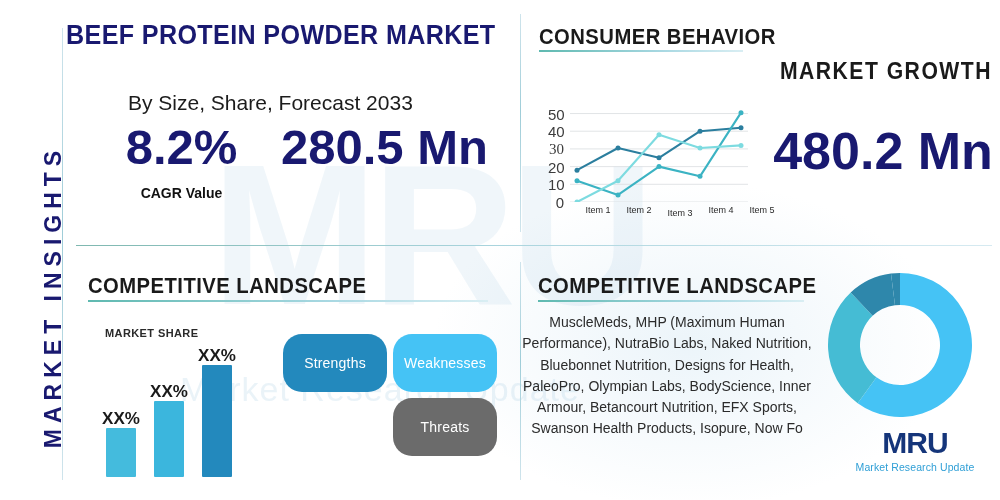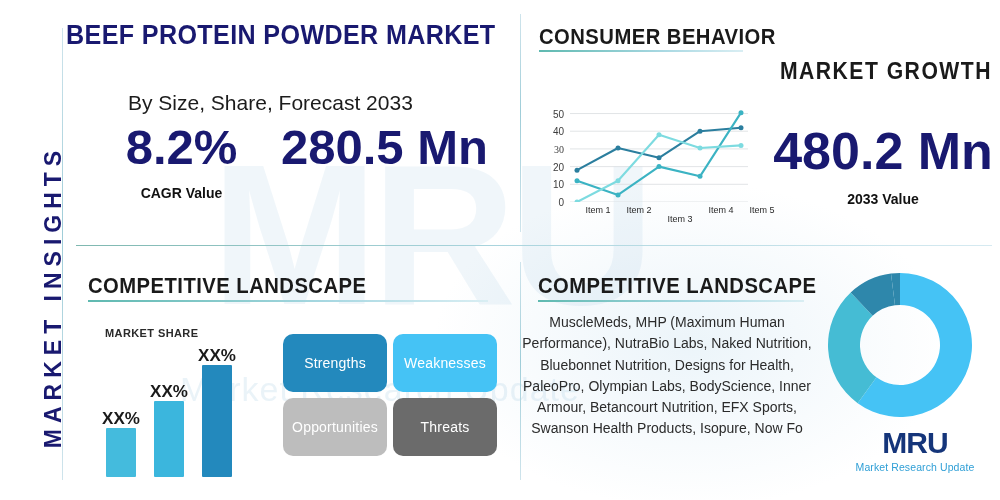--- a/index.html
+++ b/index.html
@@ -150,21 +150,21 @@
     height: 2px;
     background: linear-gradient(to right, #5fb9b0 0%, #a8d8e2 60%, #d9eef3 100%);
     z-index: 3;
   }
 
   
   .linechart-wrap { position: absolute; z-index: 3; }
   .ytick {
     position: absolute;
     right: 0;
-    font-size: 10px;
+    font-size: 15px;
     color: #3c3c3c;
     font-family: "Liberation Sans", sans-serif;
     transform: translateY(-50%);
     text-align: right;
     width: 16px;
   }
   .xtick {
     position: absolute;
     font-size: 9px;
     color: #2a2a2a;
@@ -212,21 +212,21 @@
     color: #1a1a1a;
     font-family: "Liberation Sans", sans-serif;
     text-align: center;
     transform: translateX(-50%);
     white-space: nowrap;
   }
 
   
   .swot-box {
     position: absolute;
-    border-radius: 10px;
+    border-radius: 19px;
     display: flex;
     align-items: center;
     justify-content: center;
     color: #ffffff;
     font-size: 14px;
     font-family: "Liberation Sans Narrow", "Liberation Sans", sans-serif;
     letter-spacing: 0.2px;
     z-index: 3;
   }
 
@@ -288,21 +288,20 @@
     <div class="stat-value">280.5 Mn</div>
   </div>
 
   <div class="section-heading" style="left:539px; top:24px;">CONSUMER BEHAVIOR</div>
   <div class="heading-rule" style="left:539px; top:50px; width:204px;"></div>
 
   <div class="growth-heading" style="left:780px; top:58px;">MARKET GROWTH</div>
 
   <div class="stat-block" style="left:770px; top:124px; width:226px;">
     <div class="stat-value" style="font-size:52px;">480.2 Mn</div>
-    <div class="stat-label">2033 Value</div>
   </div>
 
   <div class="linechart-wrap" style="left:548px; top:106px; width:214px; height:112px;">
 
     <div id="line-yticks">
         <div class="ytick" style="top:96.0px; left:0px;">0</div>
         <div class="ytick" style="top:78.3px; left:0px;">10</div>
         <div class="ytick" style="top:60.6px; left:0px;">20</div>
         <div class="ytick" style="top:42.9px; left:0px;font-family:Liberation Serif, serif;">30</div>
         <div class="ytick" style="top:25.2px; left:0px;">40</div>
@@ -332,21 +331,21 @@
         <circle cx="7.00" cy="92.00" r="2.5" fill="#7ddbe0"></circle>
         <circle cx="48.00" cy="70.77" r="2.5" fill="#7ddbe0"></circle>
         <circle cx="89.00" cy="24.77" r="2.5" fill="#7ddbe0"></circle>
         <circle cx="130.00" cy="38.04" r="2.5" fill="#7ddbe0"></circle>
         <circle cx="171.00" cy="35.38" r="2.5" fill="#7ddbe0"></circle>
       </svg>
 
     <div id="line-xticks">
         <div class="xtick" style="left:29.0px; top:99px;">Item 1</div>
         <div class="xtick" style="left:70.0px; top:99px;">Item 2</div>
-        <div class="xtick" style="left:111.0px; top:108px;">Item 3</div>
+        <div class="xtick" style="left:111.0px; top:102px;">Item 3</div>
         <div class="xtick" style="left:152.0px; top:99px;">Item 4</div>
         <div class="xtick" style="left:193.0px; top:99px;">Item 5</div>
       </div>
   </div>
 
   <div class="section-heading" style="left:88px; top:273px;">COMPETITIVE LANDSCAPE</div>
   <div class="heading-rule" style="left:88px; top:300px; width:400px;"></div>
 
   <div class="barchart-title" style="left:105px; top:327px;">MARKET SHARE</div>
 
@@ -360,23 +359,20 @@
         <div class="bar-label" style="left:113px; top:1.1px;">XX%</div>
       </div>
   </div>
 
   <div class="swot-box" style="left: 283px; top: 334px; width: 104px; height: 58px; background: rgb(35, 137, 189);">
     <span>Strengths</span>
   </div>
   <div class="swot-box" style="left: 393px; top: 334px; width: 104px; height: 58px; background: rgb(69, 195, 245);">
     <span>Weaknesses</span>
   </div>
-  <div class="swot-box" style="left: 283px; top: 398px; width: 104px; height: 58px; background: rgb(189, 189, 189);">
-    <span>Opportunities</span>
-  </div>
   <div class="swot-box" style="left: 393px; top: 398px; width: 104px; height: 58px; background: rgb(107, 107, 107);">
     <span>Threats</span>
   </div>
 
   <div class="section-heading" style="left:538px; top:273px;">COMPETITIVE LANDSCAPE</div>
   <div class="heading-rule" style="left:538px; top:300px; width:266px;"></div>
 
   <div class="companies" style="left:522px; top:312px; width:290px;">MuscleMeds, MHP (Maximum Human Performance), NutraBio Labs, Naked Nutrition, Bluebonnet Nutrition, Designs for Health, PaleoPro, Olympian Labs, BodyScience, Inner Armour, Betancourt Nutrition, EFX Sports, Swanson Health Products, Isopure, Now Fo</div>
 
   <svg id="donut-svg" width="150" height="150" viewBox="0 0 150 150" style="position:absolute; left:825px; top:270px; z-index:3;">

